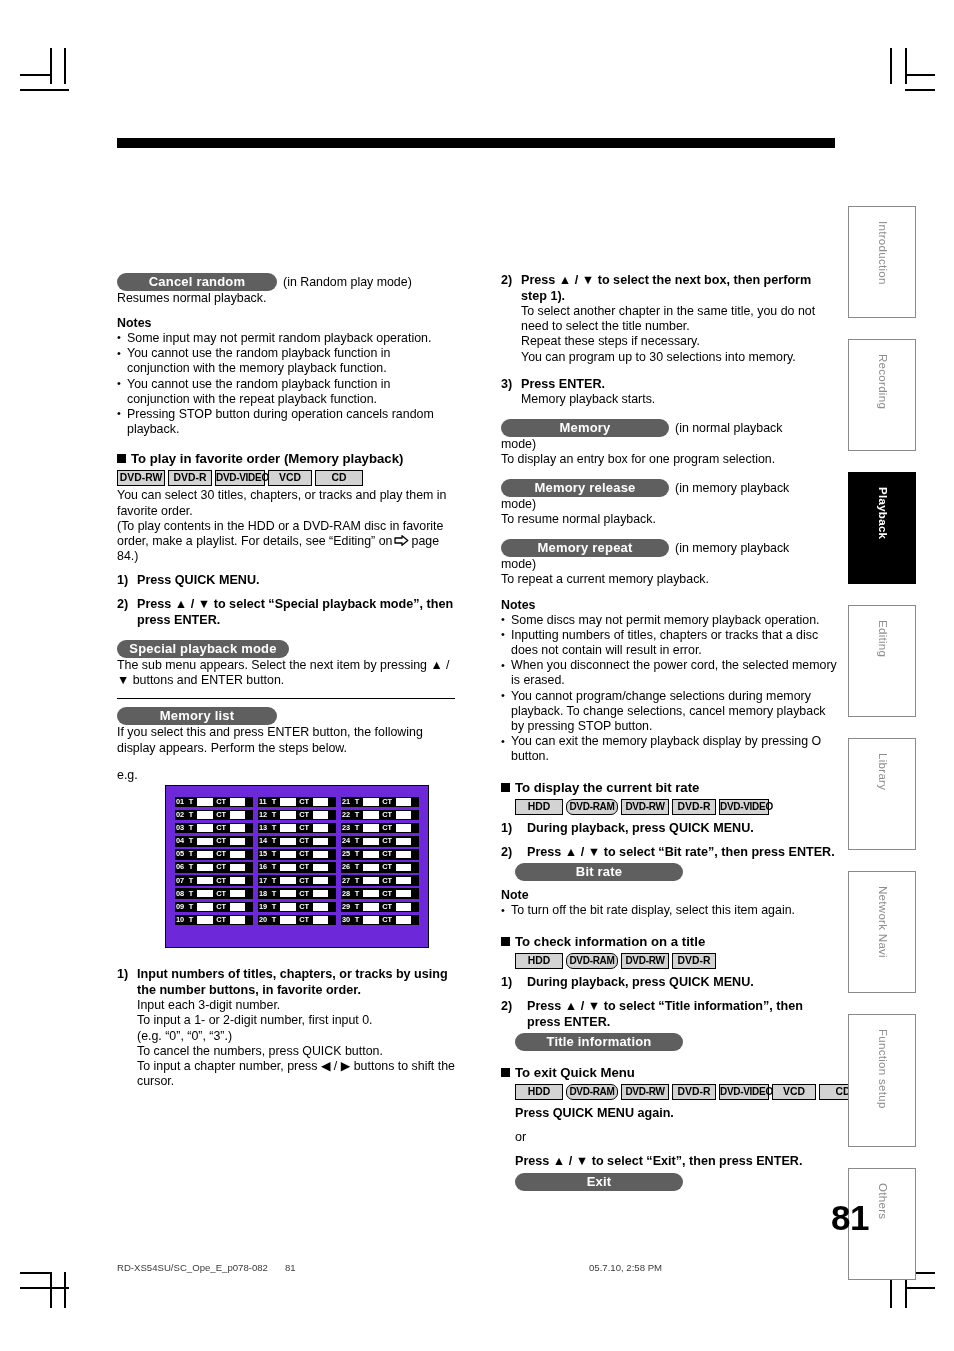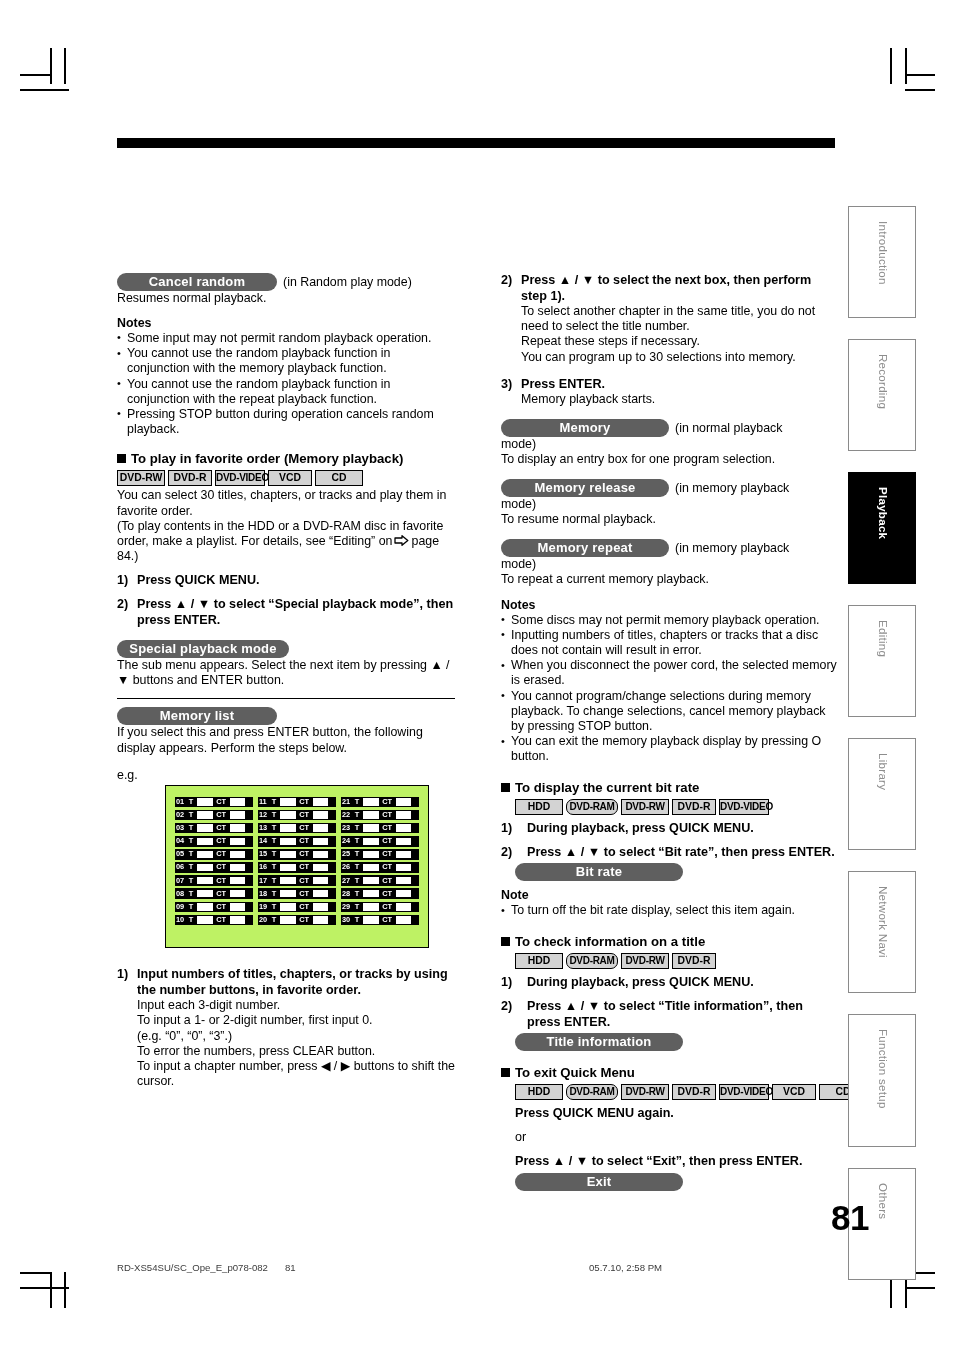--- a/index.html
+++ b/index.html
@@ -182,21 +182,21 @@
     margin: 9px 0 8px 0;
   }
 
   
   .eg-label { font-size: 12.4px; line-height: 15px; margin-top: 12px; }
   #memlist-wrap {
     margin-top: 2px;
     margin-left: 48px;
     width: 264px;
     border: 1.6px solid #000;
-    background: #bef264;
+    background: #6d28d9;
     padding: 11px 9px 22px 9px;
     box-sizing: border-box;
   }
   .mem-grid {
     display: flex;
     justify-content: space-between;
   }
   .mem-col { display: flex; flex-direction: column; gap: 2.6px; }
   .mem-row {
     background: #000;
@@ -595,21 +595,21 @@
               </div>
             </div>
         </div>
       </div>
 
       <div class="step narrow-num" style="margin-top:18px">
         <span class="num">1)</span><span>Input numbers of titles, chapters, or tracks by using the number buttons, in favorite order.</span>
         <div class="sub">Input each 3-digit number.</div>
         <div class="sub">To input a 1- or 2-digit number, first input 0.</div>
         <div class="sub"> (e.g. “0”, “0”, “3”.)</div>
-        <div class="sub">To error the numbers, press CLEAR button.</div>
+        <div class="sub">To cancel the numbers, press QUICK button.</div>
         <div class="sub">To input a chapter number, press ◀ / ▶ buttons to shift the cursor.</div>
       </div>
 
     </div>
 
     <div class="col" id="col-right">
 
       <div class="step narrow-num" style="margin-top:0">
         <span class="num">2)</span><span>Press ▲ / ▼ to select the next box, then perform step 1).</span>
         <div class="sub">To select another chapter in the same title, you do not need to select the title number.</div>

